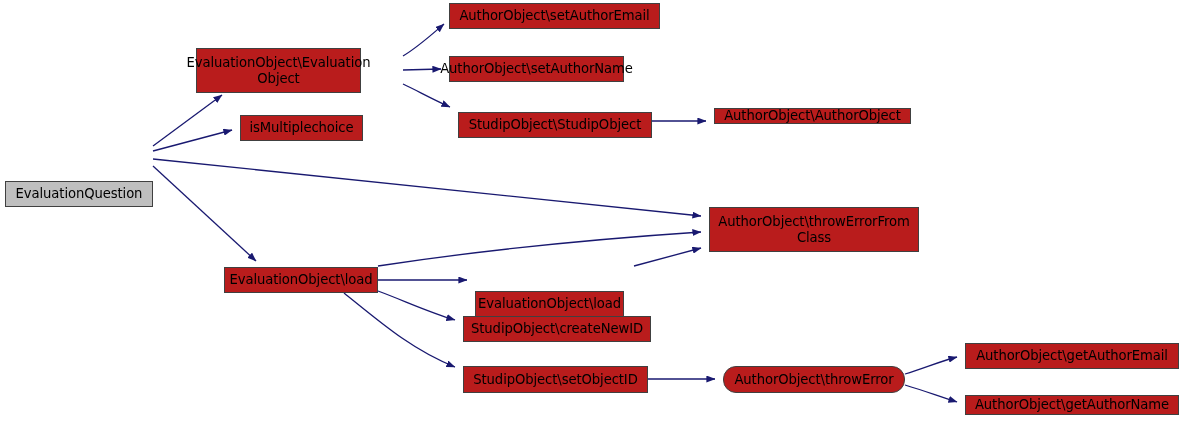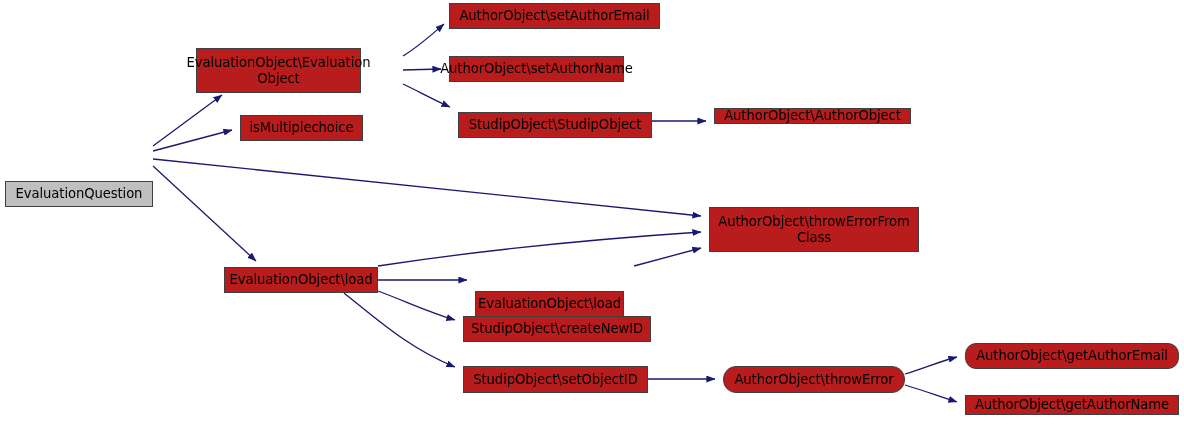--- a/index.html
+++ b/index.html
@@ -82,16 +82,16 @@
       <div class="node" style="left: 449px; top: 56px; width: 175px; height: 26px;">AuthorObject\setAuthorName</div>
       <div class="node" style="left: 458px; top: 112px; width: 194px; height: 26px;">StudipObject\StudipObject</div>
       <div class="node" style="left: 714px; top: 108px; width: 197px; height: 16px;">AuthorObject\AuthorObject</div>
       <div class="node" style="left: 709px; top: 207px; width: 210px; height: 45px;">AuthorObject\throwErrorFrom
 Class</div>
       <div class="node" style="left: 224px; top: 267px; width: 154px; height: 26px;">EvaluationObject\load</div>
       <div class="node" style="left: 475px; top: 267px; width: 149px; height: 26px; margin-top: 24px;">EvaluationObject\load</div>
       <div class="node" style="left: 463px; top: 316px; width: 188px; height: 26px;">StudipObject\createNewID</div>
       <div class="node" style="left: 463px; top: 366px; width: 185px; height: 27px;">StudipObject\setObjectID</div>
       <div class="node" style="left: 723px; top: 366px; width: 182px; height: 27px; border-radius: 13px;">AuthorObject\throwError</div>
-      <div class="node" style="left: 965px; top: 343px; width: 214px; height: 26px; border-radius: 11px;">AuthorObject\getAuthorEmail</div>
+      <div class="node" style="left: 965px; top: 343px; width: 214px; height: 26px;">AuthorObject\getAuthorEmail</div>
       <div class="node" style="left: 965px; top: 395px; width: 214px; height: 20px;">AuthorObject\getAuthorName</div>
     </div>
 </div>
 
 </body></html>

